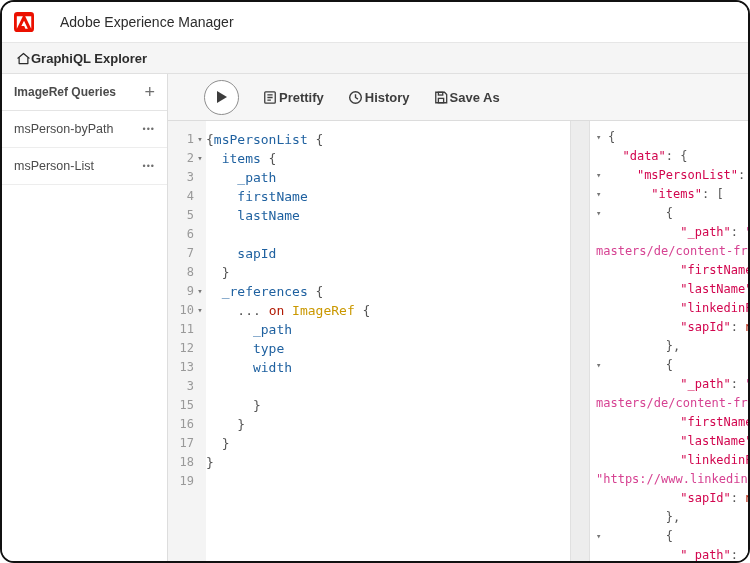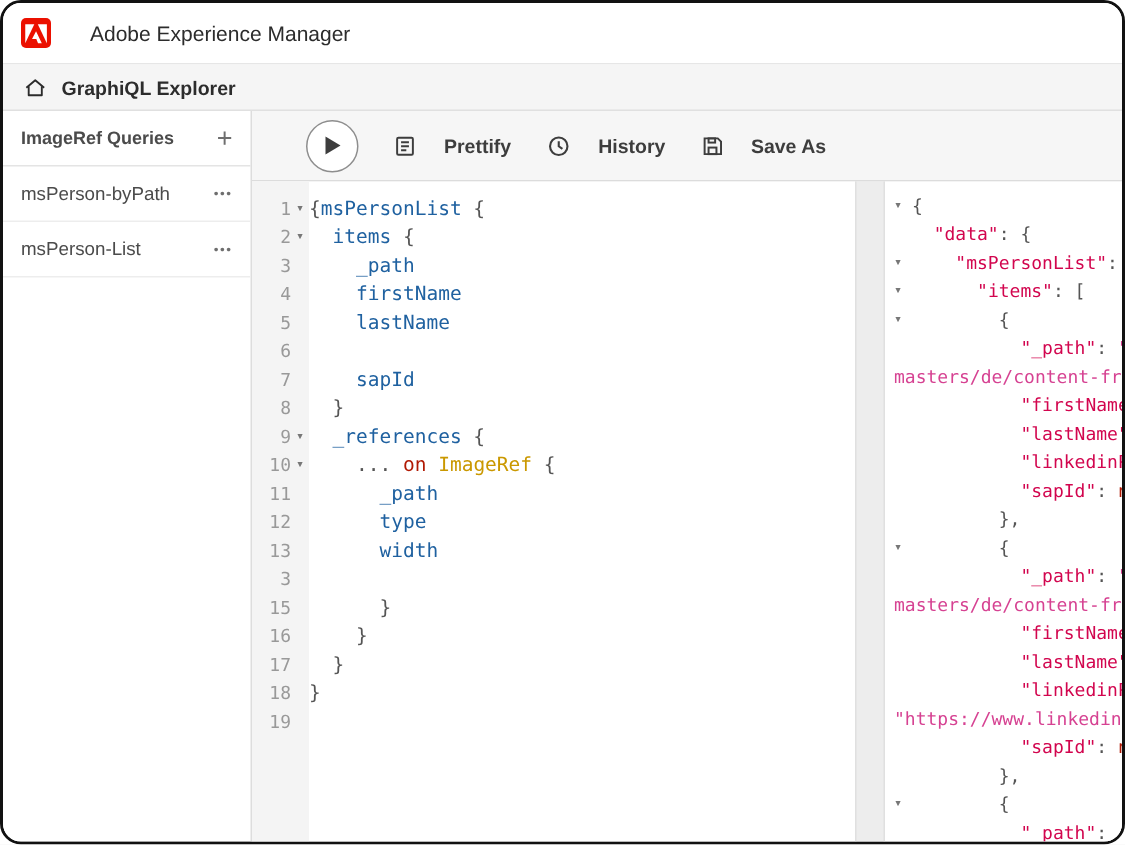--- a/index.html
+++ b/index.html
@@ -4,39 +4,39 @@
 <style>
   * { margin:0; padding:0; box-sizing:border-box; }
   body { width:750px; height:563px; background:#fff; font-family:"Liberation Sans", sans-serif; }
   .window { width:750px; height:563px; border:2px solid #111; border-radius:14px; overflow:hidden; background:#fff; display:flex; flex-direction:column; }
 
   
   .topbar { height:41px; flex:0 0 41px; display:flex; align-items:center; gap:26px; padding-left:12px; border-bottom:1px solid #e6e6e6; background:#fff; }
   .topbar-title { font-size:14px; color:#2c2c2c; }
 
   
-  .navbar { height:31px; flex:0 0 31px; display:flex; align-items:center; gap:10px; padding-left:14px; background:#f5f5f5; border-bottom:1px solid #e0e0e0; }
+  .navbar { height:31px; flex:0 0 31px; display:flex; align-items:center; padding-left:14px; background:#f5f5f5; border-bottom:1px solid #e0e0e0; }
   .navbar-title { font-size:13px; font-weight:bold; color:#2c2c2c; }
 
   .content { flex:1; display:flex; min-height:0; }
 
   
   .sidebar { width:166px; flex:0 0 166px; background:#fff; border-right:1px solid #ddd; }
   .sidebar-header { height:37px; display:flex; align-items:center; justify-content:space-between; padding:0 12px; border-bottom:1px solid #e4e4e4; }
   .sidebar-header .hdr { font-size:12px; font-weight:bold; color:#4b4b4b; }
   .add-btn { background:none; border:none; font-size:18px; color:#6e6e6e; cursor:pointer; line-height:1; }
   .query-item { height:37px; display:flex; align-items:center; justify-content:space-between; padding:0 12px; border-bottom:1px solid #ededed; cursor:pointer; }
   .qi-label { font-size:12.5px; color:#4b4b4b; }
   .qi-more { font-size:9px; letter-spacing:1px; color:#6e6e6e; }
 
   
   .main { flex:1; display:flex; flex-direction:column; min-width:0; background:#f4f4f4; }
   .toolbar { height:47px; flex:0 0 47px; display:flex; align-items:center; gap:24px; padding-left:36px; background:#f6f6f6; border-bottom:1px solid #dcdcdc; }
   .play-btn { width:35px; height:35px; border-radius:50%; background:#fff; border:1.5px solid #8e8e8e; display:flex; align-items:center; justify-content:center; cursor:pointer; }
-  .tb-btn { display:flex; align-items:center; gap:19px; background:none; border:none; font-size:13px; font-weight:600; color:#3d3d3d; font-family:"Liberation Sans", sans-serif; cursor:pointer; }
+  .tb-btn { display:flex; align-items:center; gap:2px; background:none; border:none; font-size:13px; font-weight:600; color:#3d3d3d; font-family:"Liberation Sans", sans-serif; cursor:pointer; }
 
   .panes { flex:1; display:flex; min-height:0; }
 
   
   .query-editor { width:402px; flex:0 0 402px; background:#fff; position:relative; padding-top:9px; overflow:hidden;
     font-family:"DejaVu Sans Mono", monospace; font-size:13px; line-height:19px; }
   .gutter-bg { position:absolute; left:0; top:0; bottom:0; width:38px; background:#f4f4f4; }
   .code-line { display:flex; position:relative; height:19px; }
   .gutter-num { width:26px; flex:0 0 26px; text-align:right; color:var(--line-number); font-size:12px; }
   .fold-ed { width:12px; flex:0 0 12px; text-align:center; color:var(--fold-arrow); font-size:9px; }

